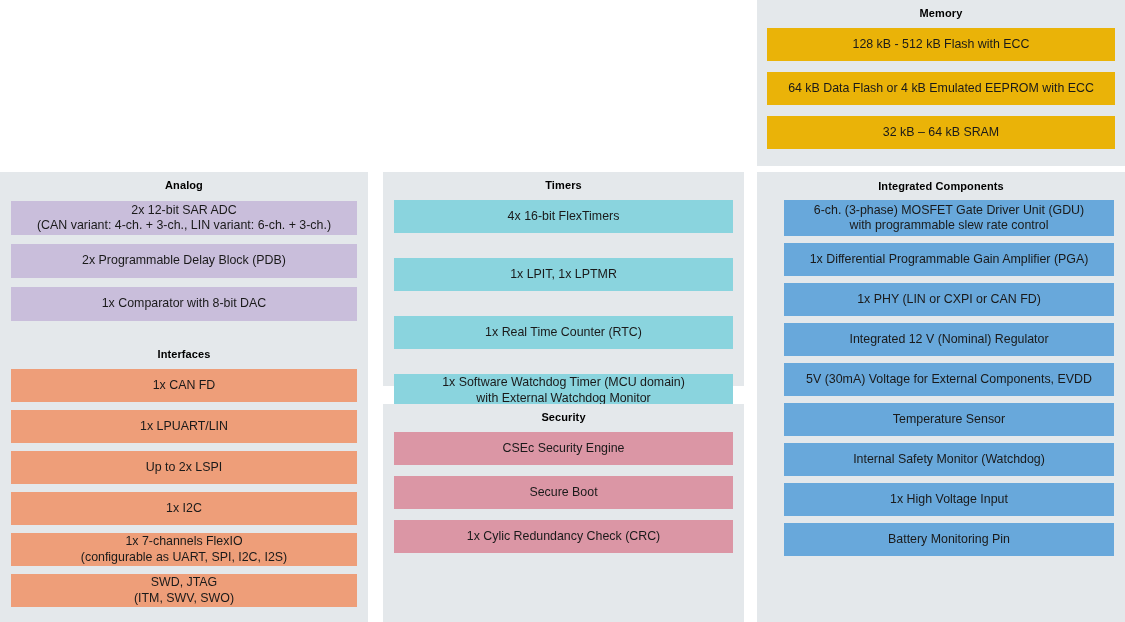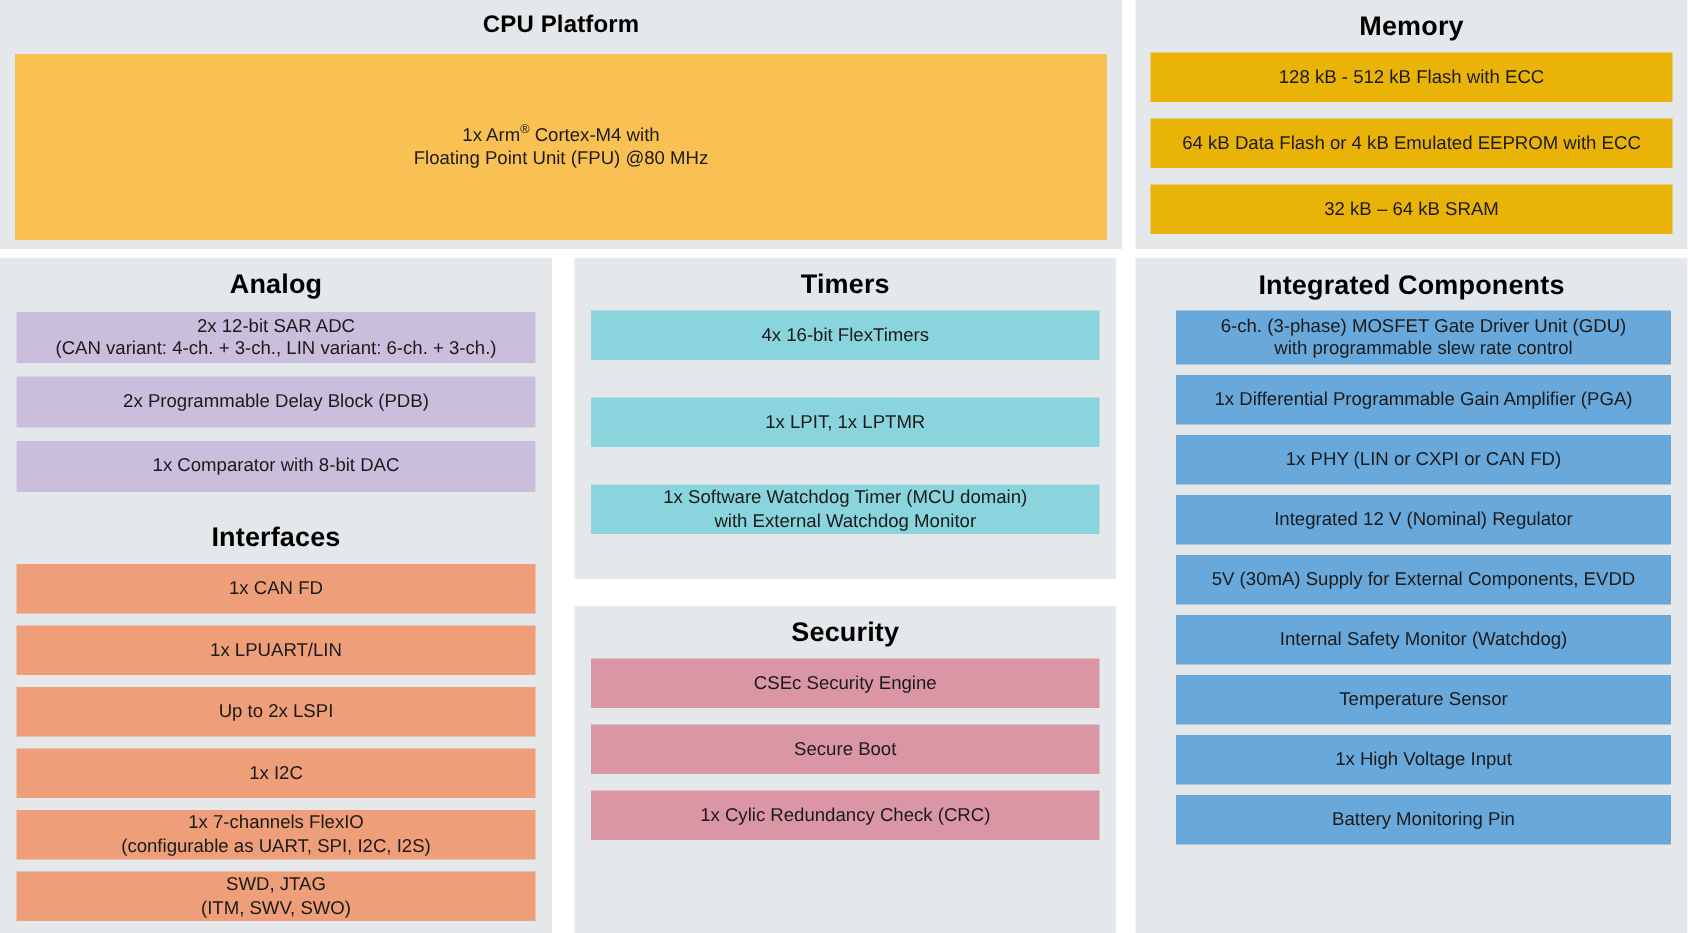--- a/index.html
+++ b/index.html
@@ -23,21 +23,21 @@
   .panel {
     position: absolute;
     background: #e4e8eb;
     padding: 0;
   }
 
   .panel-title {
     text-align: center;
     font-weight: bold;
     color: #000000;
-    font-size: 18px;
+    font-size: 11px;
     line-height: 1;
     letter-spacing: 0.1px;
   }
 
   .blocks {
     display: flex;
     flex-direction: column;
   }
 
   .block {
@@ -117,31 +117,20 @@
   }
   #panel-integrated .block.tall { height: 36px; }
 
   sup { font-size: 0.68em; vertical-align: super; line-height: 0; }
 </style>
 </head>
 <body>
 
 <div id="diagram">
 
-  <section class="panel" id="panel-cpu">
-    <div class="panel-title">CPU Platform</div>
-    <div class="blocks">
-      <div class="block">
-        <div>
-          <span>1x Arm<sup>®</sup> Cortex-M4 with</span>
-          <span>Floating Point Unit (FPU) @80 MHz</span>
-        </div>
-      </div>
-    </div>
-  </section>
 
   <section class="panel" id="panel-memory">
     <div class="panel-title">Memory</div>
     <div class="blocks">
       <div class="block">
         <span>128 kB - 512 kB Flash with ECC</span>
       </div>
       <div class="block">
         <span>64 kB Data Flash or 4 kB Emulated EEPROM with ECC</span>
       </div>
@@ -202,20 +191,23 @@
   <section class="panel" id="panel-timers">
     <div class="panel-title">Timers</div>
     <div class="blocks">
       <div class="block">
         <span>4x 16-bit FlexTimers</span>
       </div>
       <div class="block">
         <span>1x LPIT, 1x LPTMR</span>
       </div>
       <div class="block">
+        <span>1x Real Time Counter (RTC)</span>
+      </div>
+      <div class="block">
         <div>
           <span>1x Software Watchdog Timer (MCU domain)</span>
           <span>with External Watchdog Monitor</span>
         </div>
       </div>
     </div>
   </section>
 
   <section class="panel" id="panel-security">
     <div class="panel-title">Security</div>
@@ -244,29 +236,29 @@
       <div class="block">
         <span>1x Differential Programmable Gain Amplifier (PGA)</span>
       </div>
       <div class="block">
         <span>1x PHY (LIN or CXPI or CAN FD)</span>
       </div>
       <div class="block">
         <span>Integrated 12 V (Nominal) Regulator</span>
       </div>
       <div class="block">
-        <span>5V (30mA) Supply for External Components, EVDD</span>
+        <span>5V (30mA) Voltage for External Components, EVDD</span>
+      </div>
+      <div class="block">
+        <span>Temperature Sensor</span>
       </div>
       <div class="block">
         <span>Internal Safety Monitor (Watchdog)</span>
       </div>
       <div class="block">
-        <span>Temperature Sensor</span>
-      </div>
-      <div class="block">
         <span>1x High Voltage Input</span>
       </div>
       <div class="block">
         <span>Battery Monitoring Pin</span>
       </div>
     </div>
   </section>
 
 </div>
 

